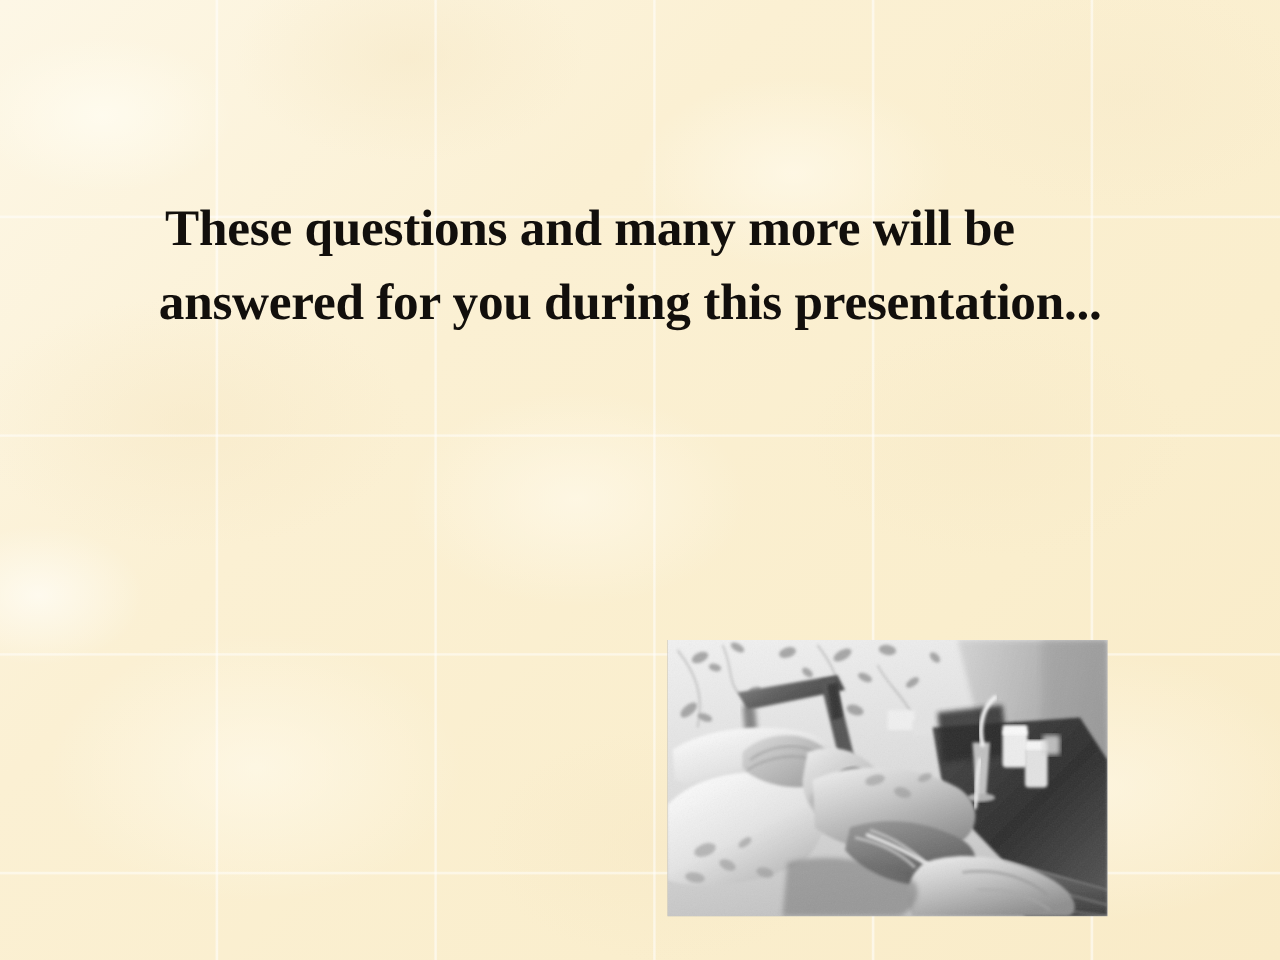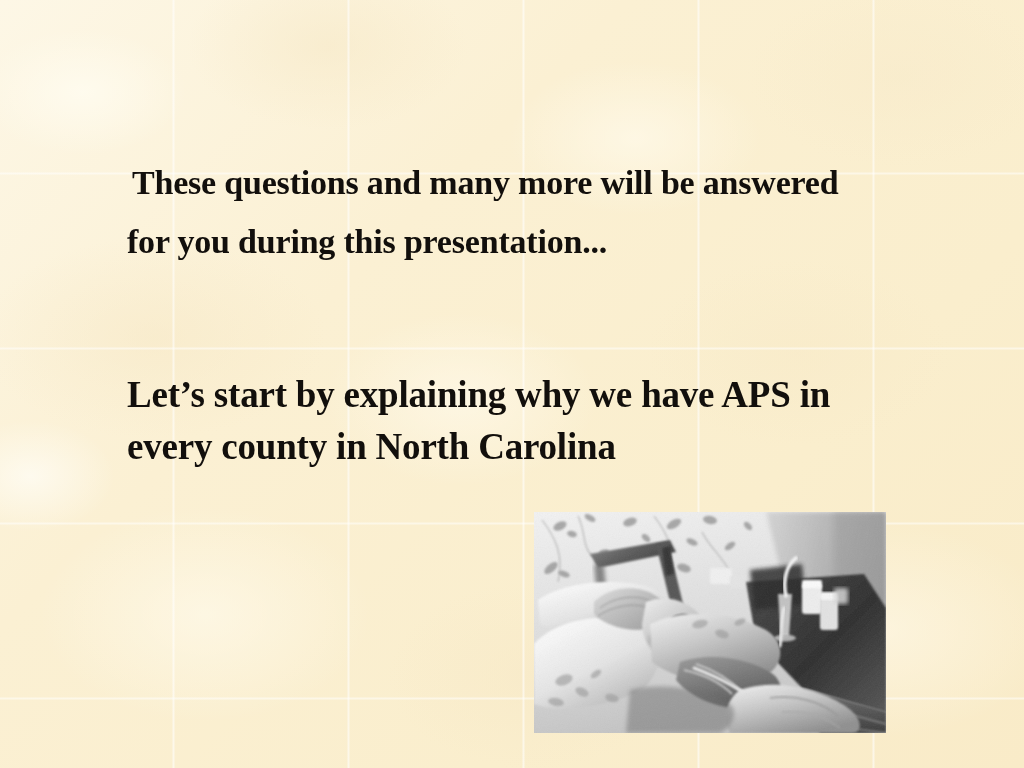--- a/index.html
+++ b/index.html
@@ -50,21 +50,21 @@
     font-family: "Liberation Serif", "DejaVu Serif", serif;
     font-weight: bold;
     letter-spacing: -0.2px;
     white-space: pre-line;
   }
 
   #headline {
     left: 127px;
     top: 153px;
     width: 760px;
-    font-size: 34px;
+    font-size: 41px;
     line-height: 59px;
     text-indent: 5px;
   }
 
   #subline {
     left: 127px;
     top: 369px;
     width: 790px;
     font-size: 37px;
     line-height: 52px;
@@ -82,21 +82,20 @@
   }
   #photo svg { display: block; width: 100%; height: 100%; }
 </style>
 </head>
 <body>
 
 <div id="slide">
 
   <div id="headline" class="textblock">These questions and many more will be answered for you during this presentation...</div>
 
-  <div id="subline" class="textblock">Let’s start by explaining why we have APS in every county in North Carolina</div>
 
   <div id="photo">
     <svg viewBox="0 0 352 221" preserveAspectRatio="none" aria-hidden="true">
       <defs>
         <linearGradient id="wallG" x1="0" y1="0" x2="0.25" y2="1">
           <stop offset="0%" stop-color="#f2f2f2"></stop>
           <stop offset="60%" stop-color="#dcdcdc"></stop>
           <stop offset="100%" stop-color="#c4c4c4"></stop>
         </linearGradient>
         <linearGradient id="cornerG" x1="0" y1="0" x2="1" y2="0.4">

